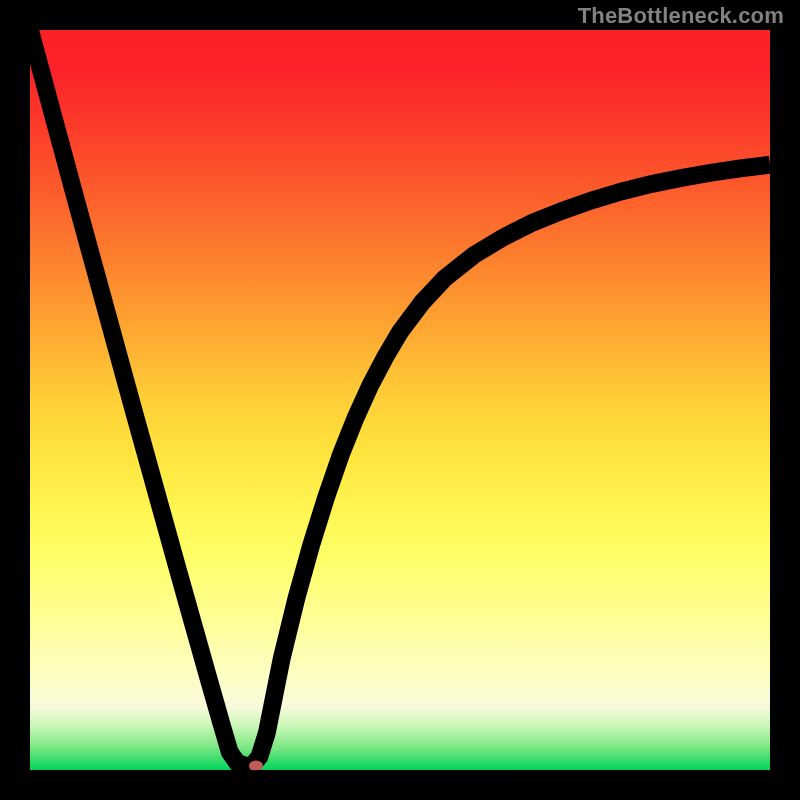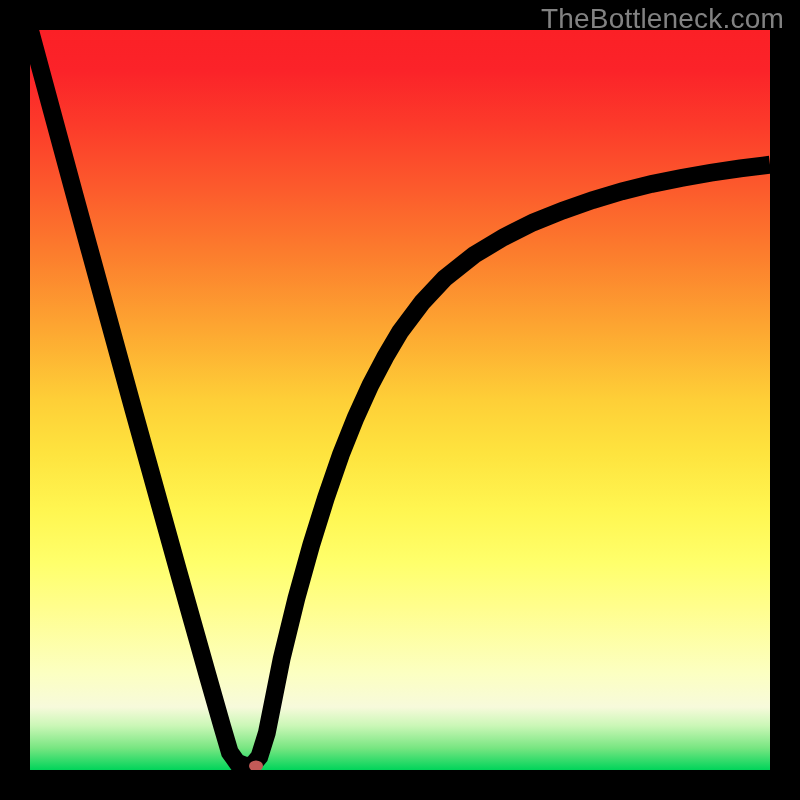--- a/index.html
+++ b/index.html
@@ -62,22 +62,22 @@
     width: 14px;
     height: 11px;
     border-radius: 50%;
     background: #c25a57;
     transform: translate(-50%, -50%);
   }
   .watermark {
     position: absolute;
     top: 3px;
     right: 16px;
-    font-size: 28px;
-    font-weight: 400;
+    font-size: 22px;
+    font-weight: 700;
     letter-spacing: 0.2px;
     color: #828282;
     user-select: none;
   }
 </style>
 </head>
 <body>
 
 <div class="frame">
   <div class="watermark">TheBottleneck.com</div>

